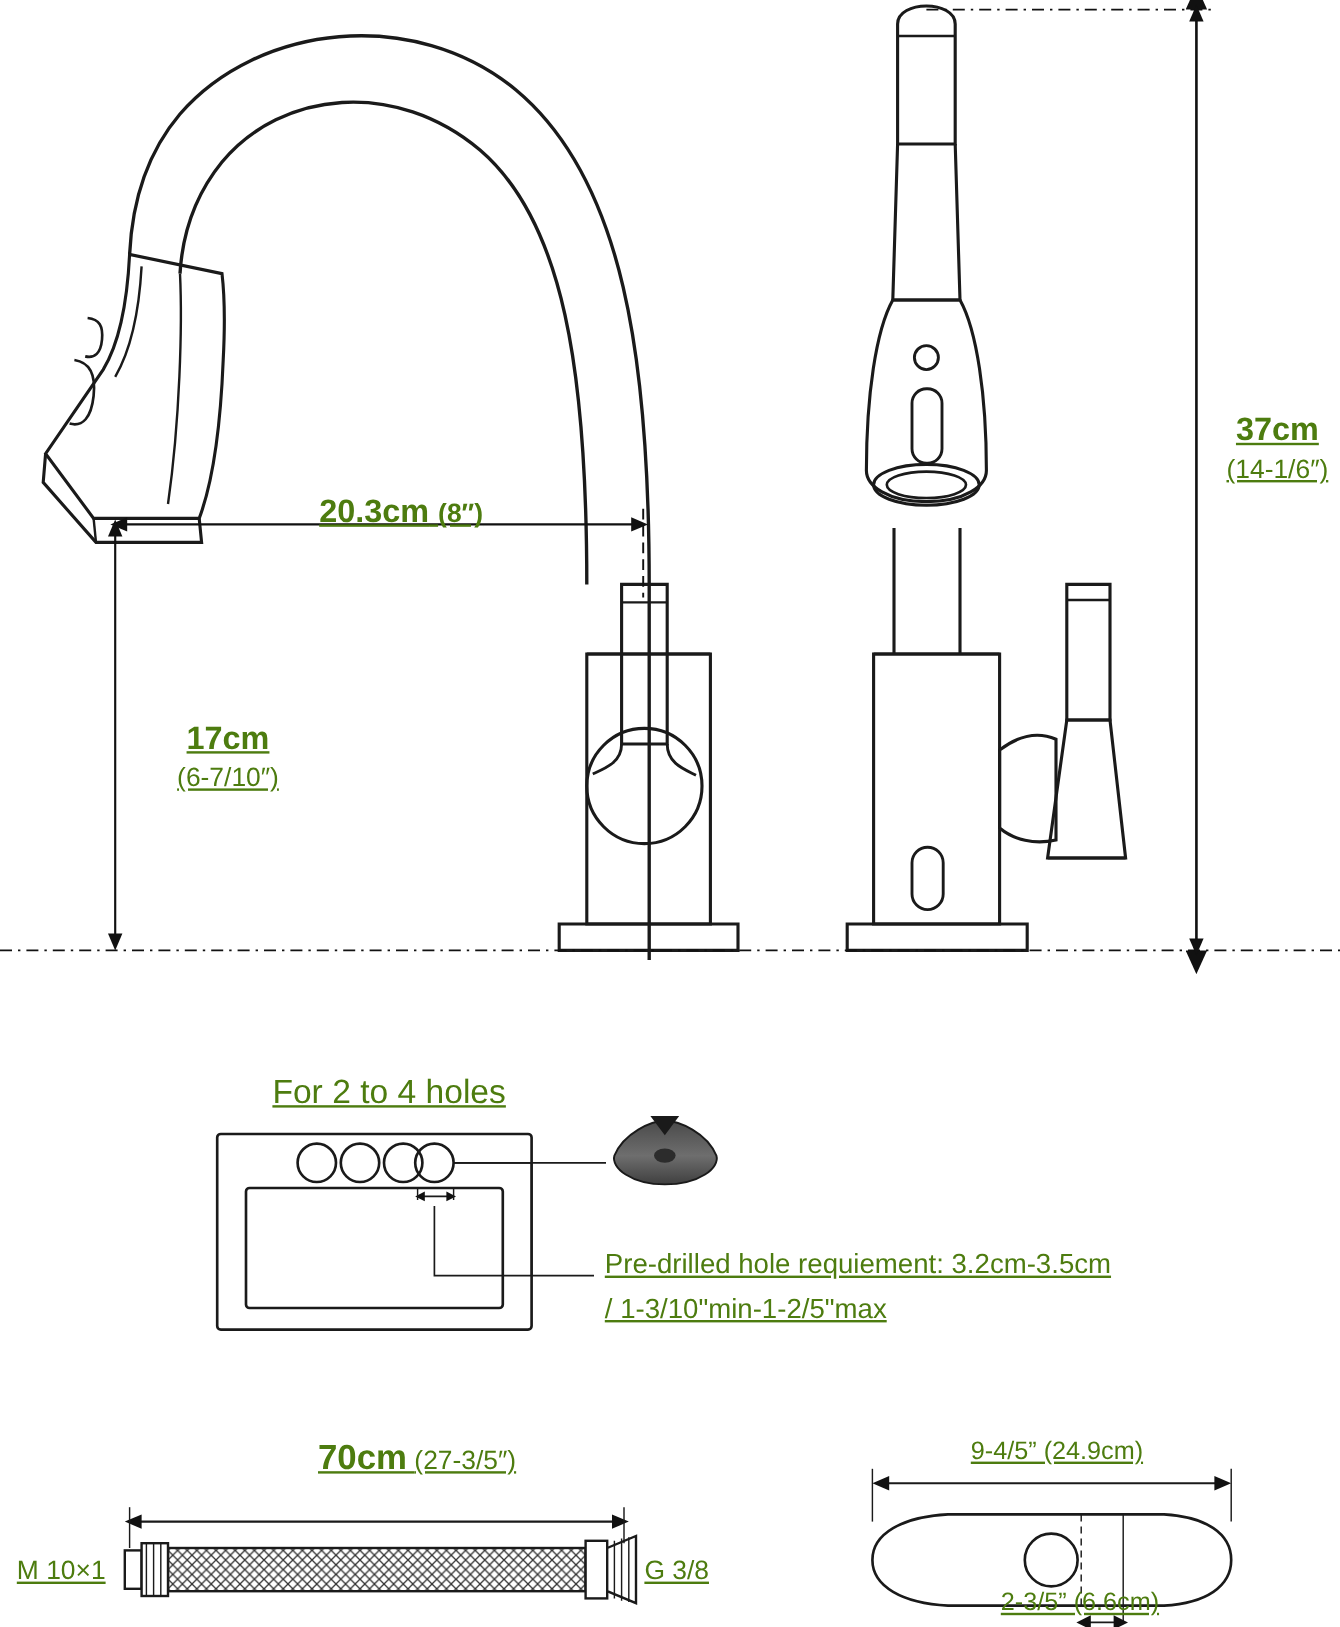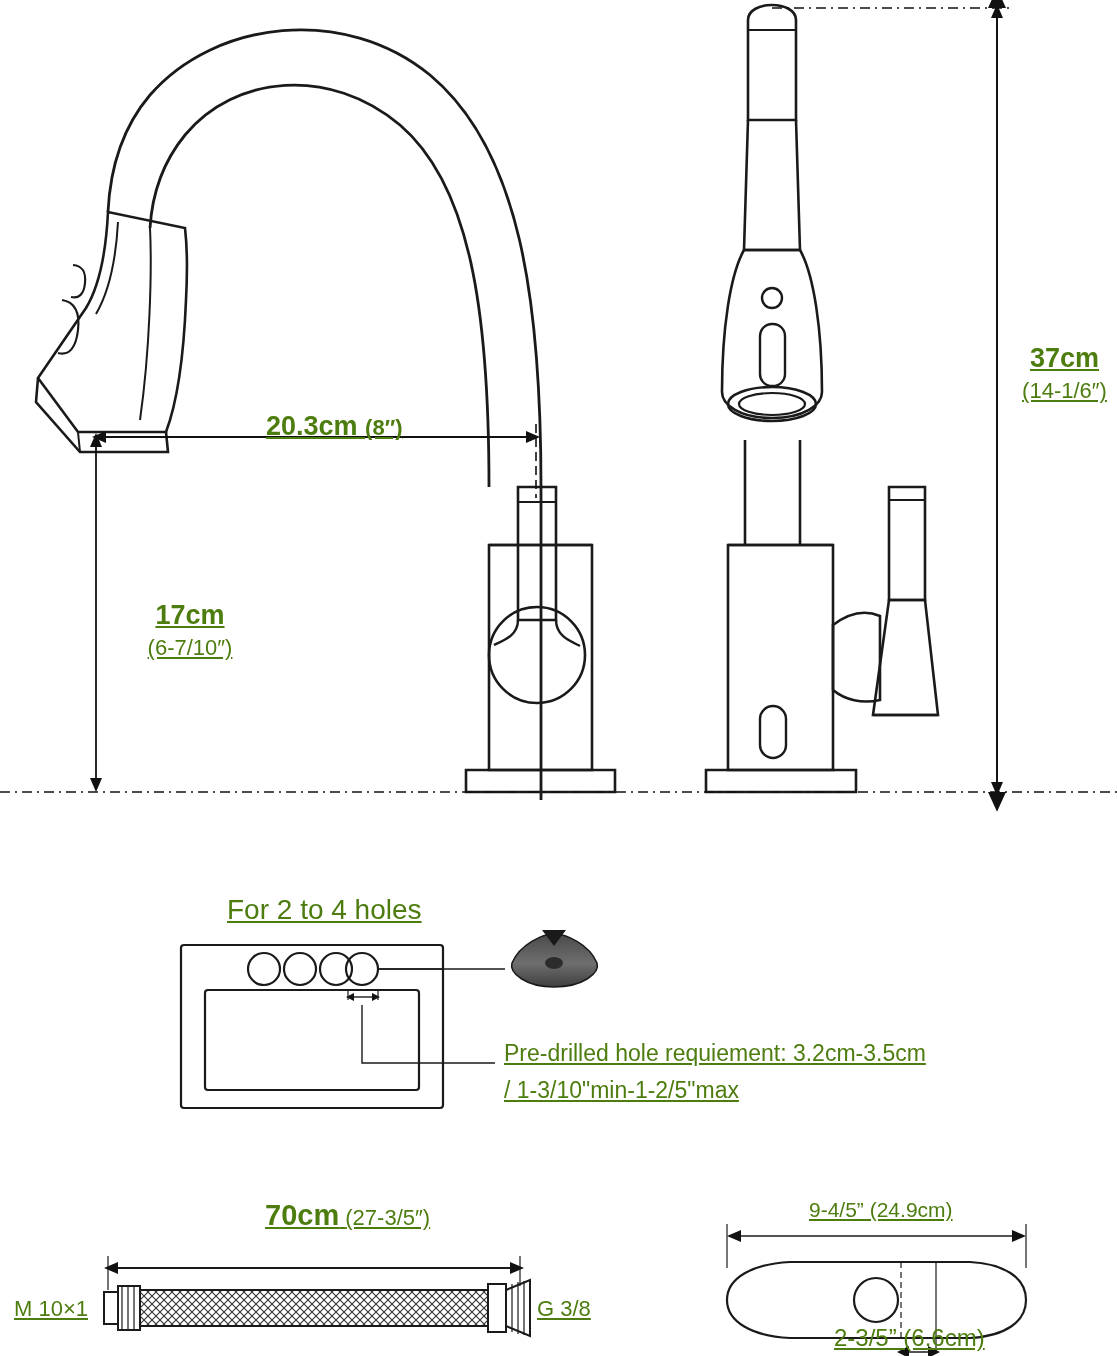--- a/index.html
+++ b/index.html
@@ -268,15 +268,15 @@
 
   <div class="lbl" style="left:232px; top:1196px;margin-left:33px;">
     <span class="dim-text" style="font-size:29px;">70cm</span>
     <span class="sub">(27-3/5″)</span>
   </div>
 
   <div class="lbl" style="left:14px; top:1294px;">M 10×1</div>
   <div class="lbl" style="left:537px; top:1294px;">G 3/8</div>
 
   <div class="lbl" style="left:809px; top:1196px; font-size:21px;">9-4/5”  (24.9cm)</div>
-  <div class="lbl" style="left:834px; top:1322px; font-size:24px;">2-3/5”  (6.6cm)</div>
+  <div class="lbl" style="left:834px; top:1322px; font-size:21px;">2-3/5”  (6.6cm)</div>
 
 </div>
 
 </body></html>

